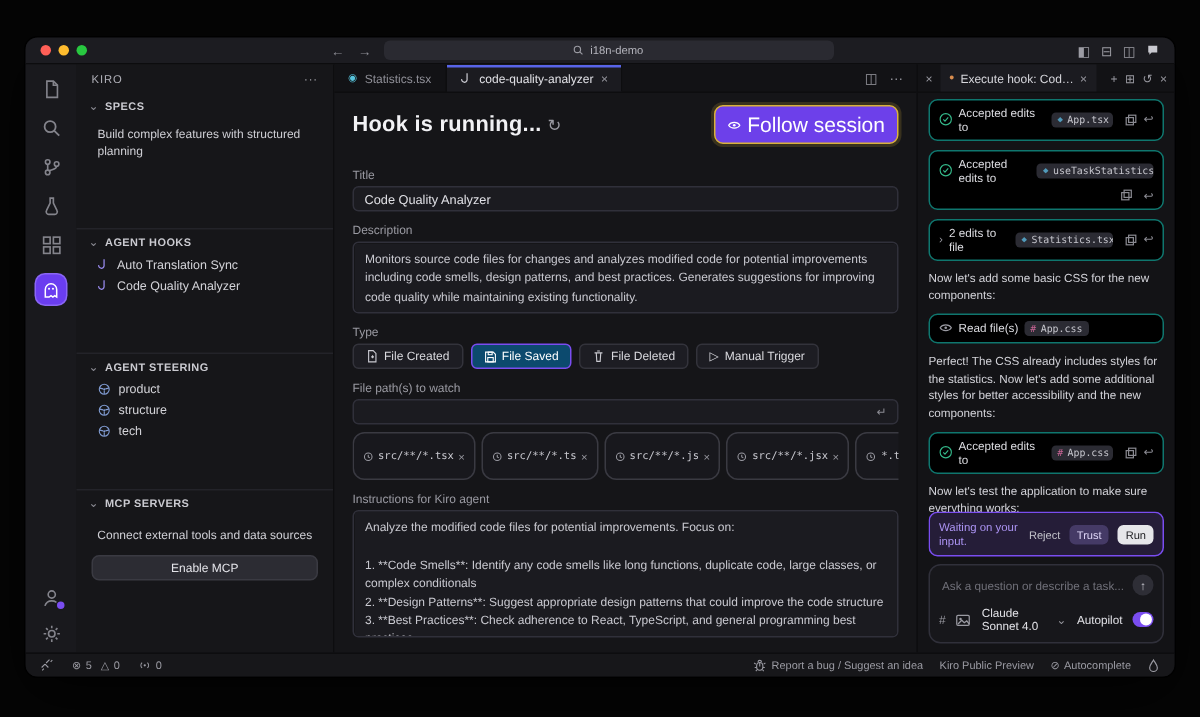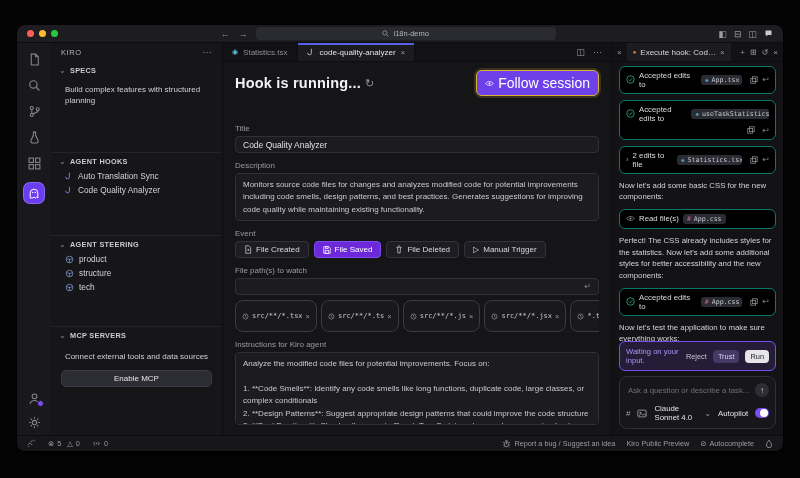--- a/index.html
+++ b/index.html
@@ -49,40 +49,40 @@
   
   .editor{flex:1;display:flex;flex-direction:column;min-width:0;background:#151518}
   .tabrow{height:19px;background:#121215;display:flex;align-items:stretch;flex:0 0 auto;
     border-bottom:1px solid #0d0d0f}
   .tab{display:flex;align-items:center;gap:5px;padding:0 9px;font-size:8px;color:#8f8f97;
     border-right:1px solid #0d0d0f}
   .tab.active{background:#1b1b20;color:#e2e2e7;box-shadow:inset 0 2px 0 #5864e8}
   .tabrow-end{margin-left:auto;display:flex;align-items:center;gap:8px;padding:0 9px;
     color:#9a9aa2;font-size:9px}
   .edit-scroll{flex:1;padding:8px 12px 10px;display:flex;flex-direction:column;min-height:0;overflow:hidden}
-  .hd-row{display:flex;align-items:center;margin-bottom:20px}
+  .hd-row{display:flex;align-items:center;margin-bottom:8px}
   h1{font-size:14.5px;margin:0;color:#f2f2f5;font-weight:bold;letter-spacing:.2px}
   .spinner{color:#9a9aa2;font-size:11px;margin-left:4px}
   .follow-btn{margin-left:auto;background:#6d40ea;border:1px solid #d9b13b;border-radius:6px;
     color:#fff;font-size:14px;display:flex;gap:4px;align-items:center;padding:4px 8px;
     box-shadow:0 0 0 2px rgba(217,177,59,.18)}
   .fld-label{font-size:8px;color:#9a9aa2;margin:8px 0 3px}
   .inputbox{height:17px;background:#1b1b20;border:1px solid #30303a;border-radius:4px;display:flex;
     align-items:center;padding:0 7px;font-size:8.5px;color:#e0e0e5}
   .inputbox input{flex:1;background:transparent;border:0;outline:0;color:#e0e0e5;font-size:8.5px;
     font-family:"Liberation Sans",sans-serif;padding:0}
   textarea.box{background:#1b1b20;border:1px solid #30303a;border-radius:4px;color:#c9c9d0;
     font-size:8px;line-height:1.55;padding:5px 7px;resize:none;width:100%;outline:none;
     font-family:"Liberation Sans",sans-serif}
   .desc{height:48px;flex:0 0 auto}
   .instructions{flex:1;min-height:0}
   .event-row{display:flex;gap:5px}
   .ev-btn{display:flex;align-items:center;gap:4px;background:#1d1d23;border:1px solid #33333b;
     border-radius:4px;padding:0 8px;height:17px;font-size:8px;color:#d9d9de}
-  .ev-btn.active{background:#6d28d9;border-color:#7a4df0;color:#fff}
+  .ev-btn.active{background:#0c4a6e;border-color:#7a4df0;color:#fff}
   .enter-ic{margin-left:auto;color:#8a8a92;font-size:8px}
   .chips{display:flex;gap:4px;margin-top:5px;overflow:hidden;white-space:nowrap;flex:0 0 auto}
   .chip{flex:0 0 auto;display:flex;align-items:center;gap:3px;border:1px solid #3a3a42;
     border-radius:8px;height:30px;padding:15px 6px;font-size:7px;color:#c9c9d0;
     font-family:"DejaVu Sans Mono",monospace;background:#18181d}
   .chip .x{color:#9a9aa2;font-family:"Liberation Sans",sans-serif;font-size:7.5px}
   
   .rightpanel{width:172px;flex:0 0 auto;background:#131316;border-left:1px solid #0d0d0f;
     display:flex;flex-direction:column;min-height:0}
   .rp-tabrow{height:19px;display:flex;align-items:center;padding:0 5px;gap:5px;font-size:8px;
@@ -329,21 +329,21 @@
         </div>
 
         <div class="fld-label">Title</div>
         <div class="inputbox">
           <input value="Code Quality Analyzer" style="">
         </div>
 
         <div class="fld-label">Description</div>
         <textarea class="box desc" style="">Monitors source code files for changes and analyzes modified code for potential improvements including code smells, design patterns, and best practices. Generates suggestions for improving code quality while maintaining existing functionality.</textarea>
 
-        <div class="fld-label">Event</div>
+        <div class="fld-label">Type</div>
         <div class="event-row">
           <div class="ev-btn">
             <svg width="8" height="9" viewBox="0 0 10 12">
                   <path d="M2 1h4l2.5 2.5V11H2z" fill="none" stroke="#c9c9d0"></path>
                   <path d="M4.2 6.5h2.6M5.5 5.2v2.6" stroke="#c9c9d0"></path>
                 </svg>
             <span>File Created</span>
           </div>
           <div class="ev-btn active">
             <svg width="8" height="8" viewBox="0 0 11 11">

